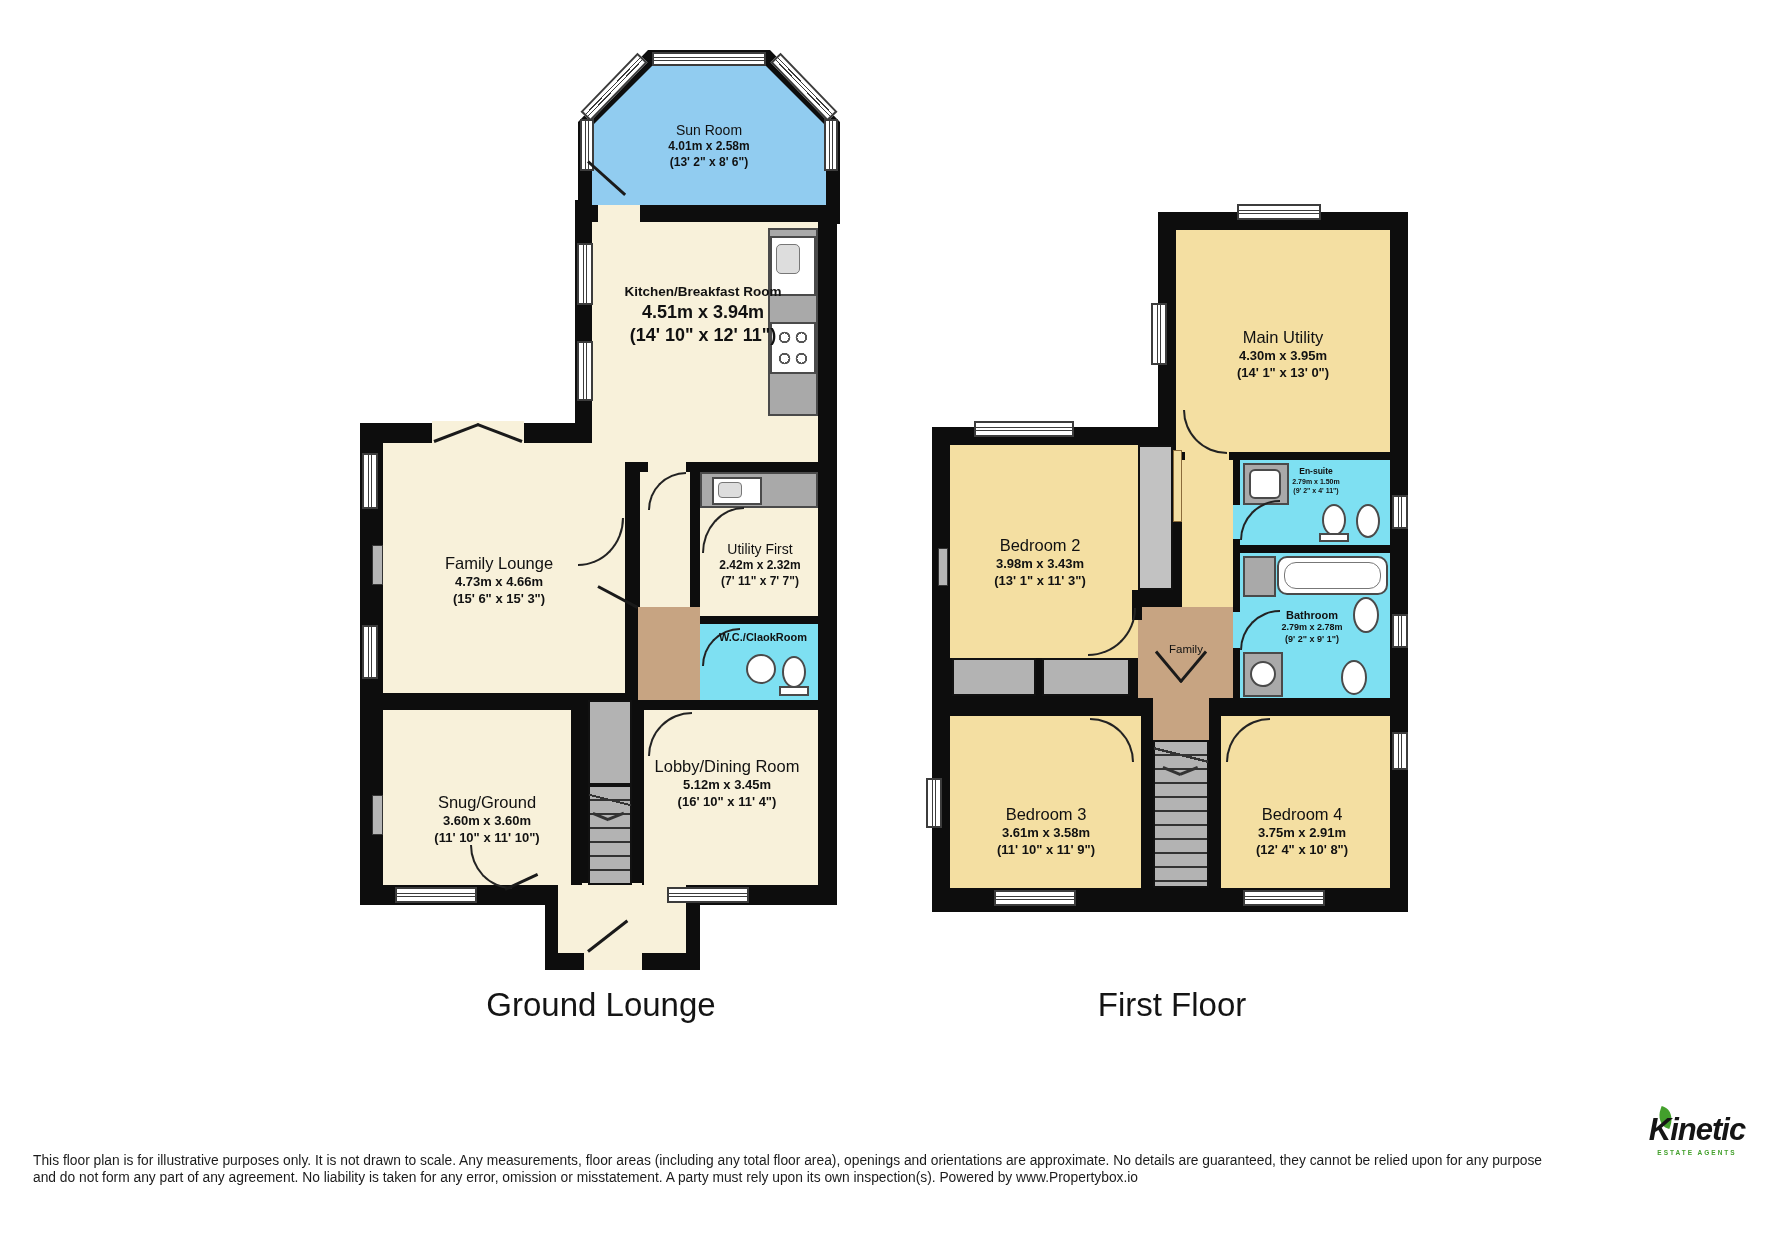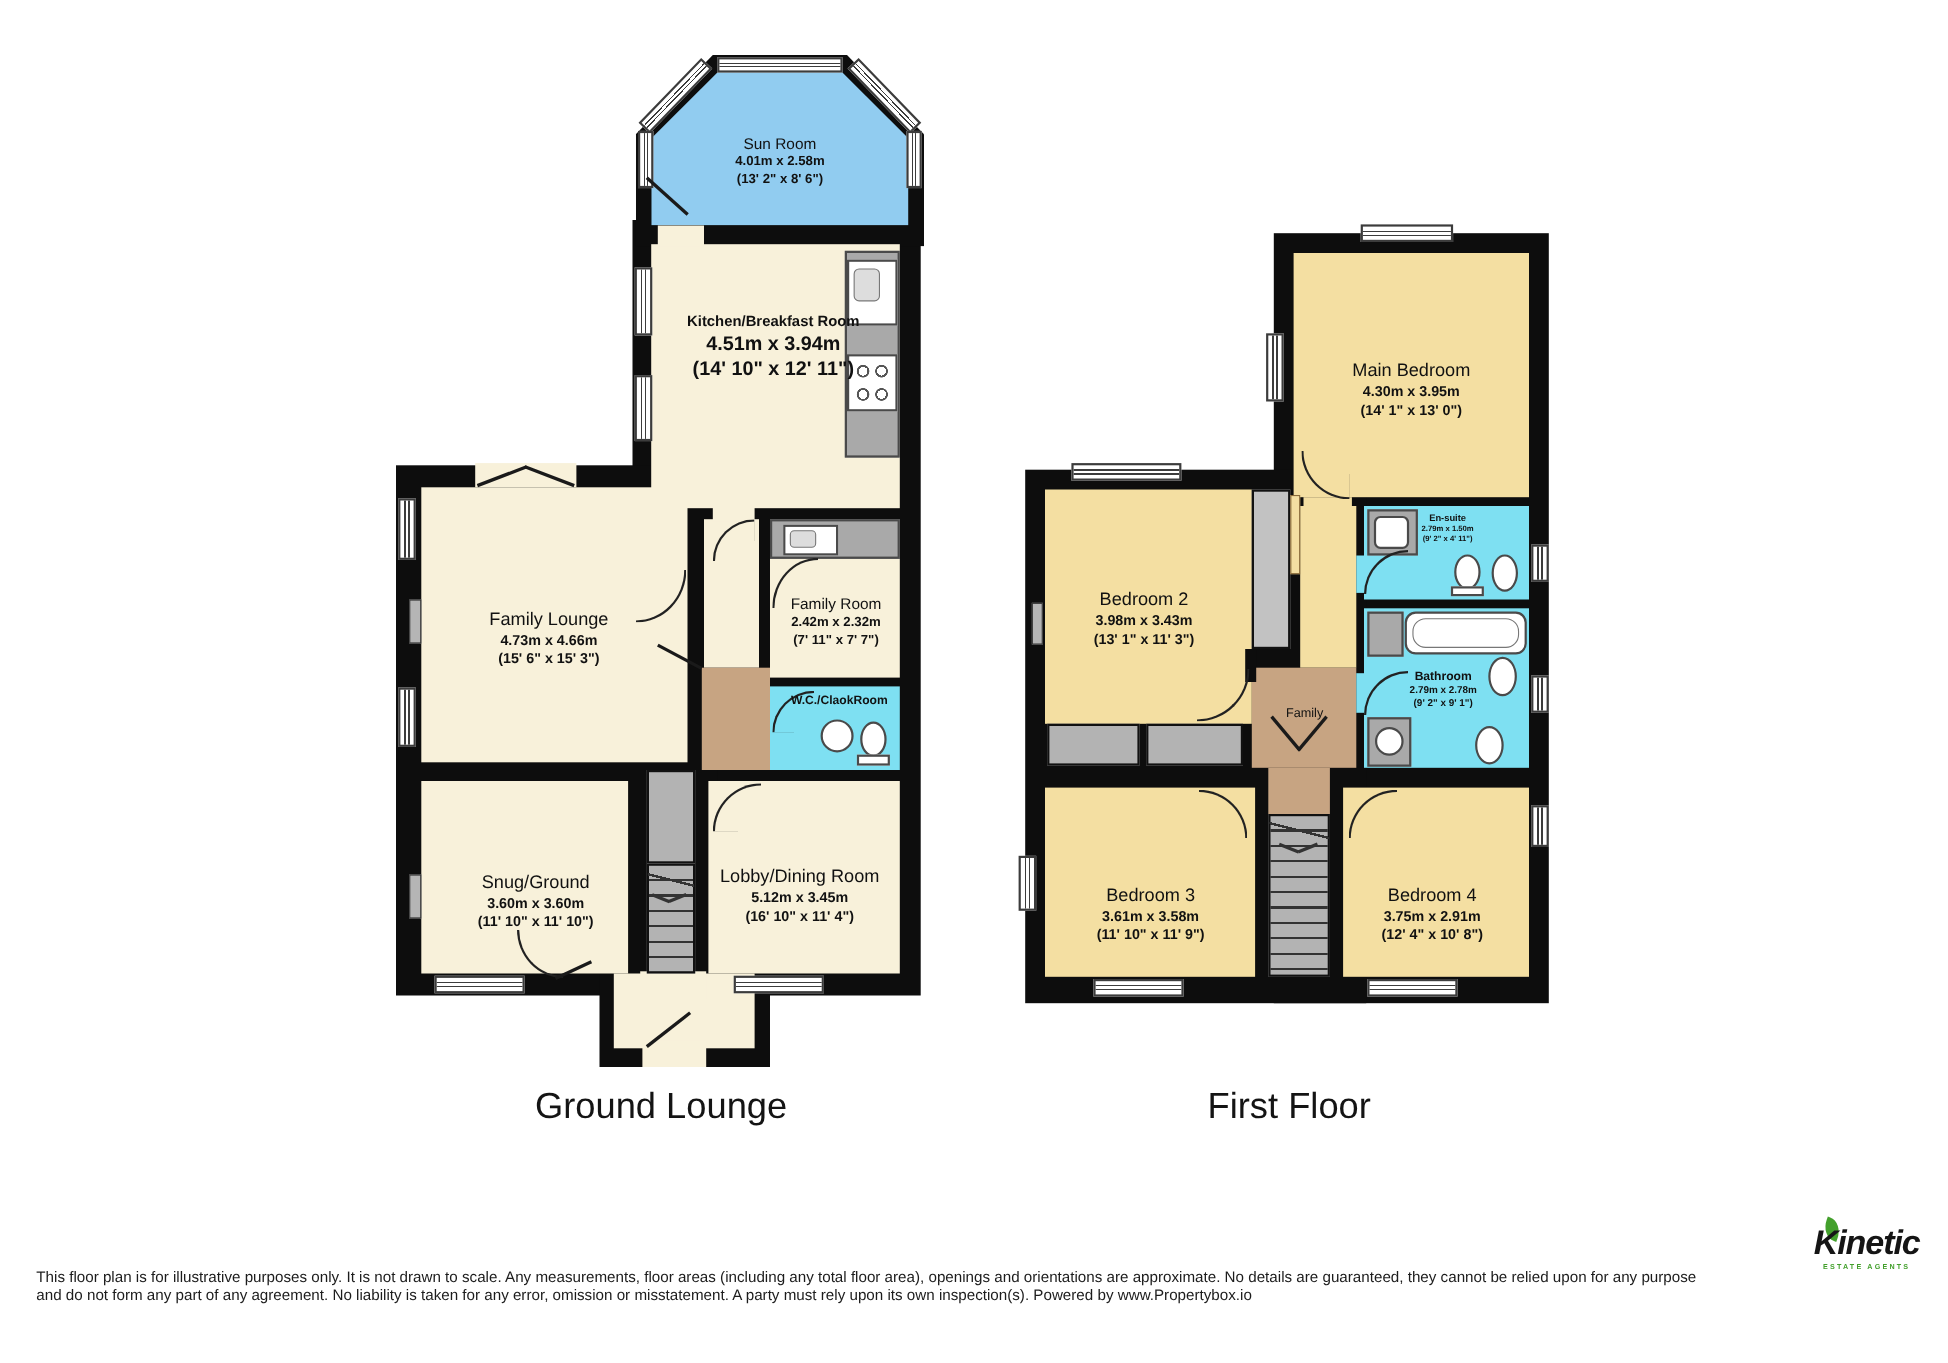--- a/index.html
+++ b/index.html
@@ -131,33 +131,33 @@
       <div class="rname">Kitchen/Breakfast Room</div>
       <div class="rdim">4.51m x 3.94m</div>
       <div class="rdim">(14' 10" x 12' 11")</div>
     </div>
     <div class="lbl lg" style="left:499px;top:553px">
       <div class="rname">Family Lounge</div>
       <div class="rdim">4.73m x 4.66m</div>
       <div class="rdim">(15' 6" x 15' 3")</div>
     </div>
     <div class="lbl mdr" style="left:760px;top:540px">
-      <div class="rname">Family Room</div>
+      <div class="rname">Utility First</div>
       <div class="rdim">2.42m x 2.32m</div>
       <div class="rdim">(7' 11" x 7' 7")</div>
     </div>
     <div class="lbl sm" style="left:763px;top:630px">
       <div class="rname">W.C./ClaokRoom</div>
     </div>
     <div class="lbl lg" style="left:487px;top:792px">
       <div class="rname">Snug/Ground</div>
       <div class="rdim">3.60m x 3.60m</div>
       <div class="rdim">(11' 10" x 11' 10")</div>
     </div>
-    <div class="lbl lg" style="left:727px;top:787px">
+    <div class="lbl lg" style="left:727px;top:756px">
       <div class="rname">Lobby/Dining Room</div>
       <div class="rdim">5.12m x 3.45m</div>
       <div class="rdim">(16' 10" x 11' 4")</div>
     </div>
   </div>
 
   <div>
 
     <div class="wall" style="left:1158px;top:212px;width:250px;height:700px"></div>
     <div class="wall" style="left:932px;top:427px;width:310px;height:485px"></div>
@@ -213,21 +213,21 @@
     <div class="arc arc-bl" style="left:1183px;top:410px;width:44px;height:44px"></div>
     <div class="arc arc-br" style="left:1088px;top:608px;width:48px;height:48px"></div>
     <div class="arc arc-tl" style="left:1240px;top:500px;width:40px;height:40px"></div>
     <div class="arc arc-tl" style="left:1240px;top:610px;width:40px;height:40px"></div>
     <div class="arc arc-tr" style="left:1090px;top:718px;width:44px;height:44px"></div>
     <div class="arc arc-tl" style="left:1226px;top:718px;width:44px;height:44px"></div>
     <div class="leaf" style="left:1156px;top:650px;width:40px;transform:rotate(50deg)"></div>
     <div class="leaf" style="left:1206px;top:650px;width:40px;transform:rotate(130deg)"></div>
 
     <div class="lbl lg" style="left:1283px;top:327px">
-      <div class="rname">Main Bedroom</div>
+      <div class="rname">Main Utility</div>
       <div class="rdim">4.30m x 3.95m</div>
       <div class="rdim">(14' 1" x 13' 0")</div>
     </div>
     <div class="lbl lg" style="left:1040px;top:535px">
       <div class="rname">Bedroom 2</div>
       <div class="rdim">3.98m x 3.43m</div>
       <div class="rdim">(13' 1" x 11' 3")</div>
     </div>
     <div class="lbl xs" style="left:1316px;top:466px">
       <div class="rname">En-suite</div>

